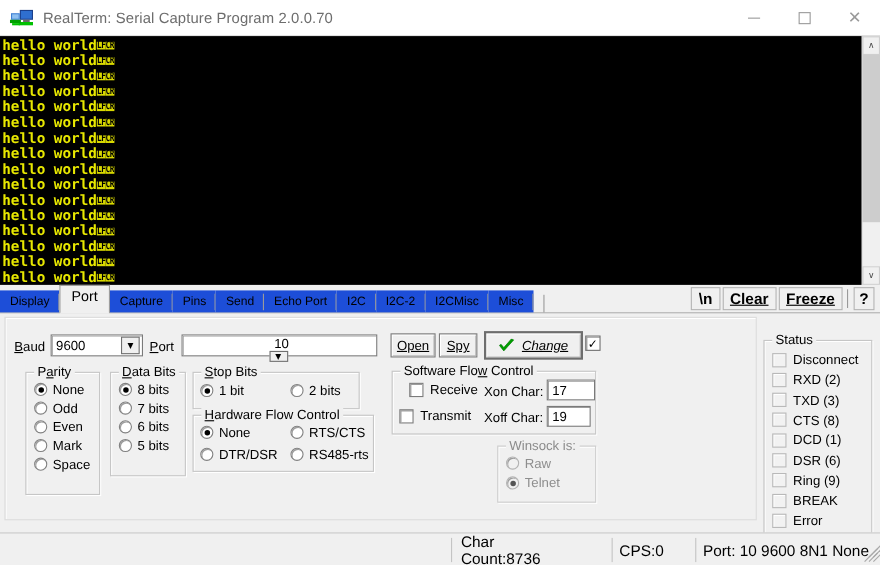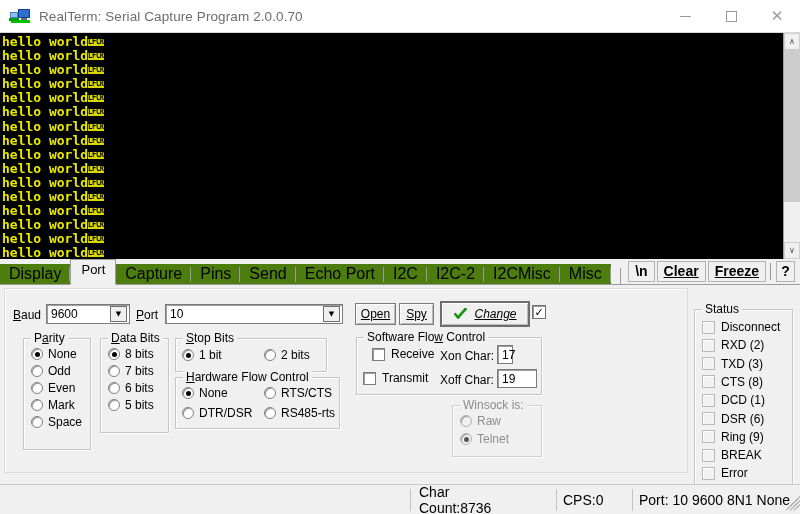--- a/index.html
+++ b/index.html
@@ -76,23 +76,23 @@
   .sb-thumb { position: absolute; left: 0; right: 0; top: 0; height: 152px; background: #cdcdcd; }
 
   
   .tabstrip {
     position: absolute; left: 0; top: 259px; width: 800px; height: 26px;
     background: #f0f0f0; border-bottom: 1px solid #9d9d9d;
     display: flex; align-items: flex-end;
   }
   .tabs { display: flex; align-items: flex-end; height: 26px; }
   .tab {
-    height: 20px; padding: 0 9px; font-size: 16px; color: #000;
+    height: 20px; padding: 0 9px; font-size: 11px; color: #000;
     display: flex; align-items: center; position: relative;
-    background: #4d7c0f;
+    background: #1d4ed8;
   }
   .tab:after {
     content: ""; position: absolute; right: 0; top: 3px; bottom: 2px;
     width: 1px; background: #9a9a9a;
   }
   .tab.active {
     height: 26px; background: #f0f0f0; border-left: 1px solid #9d9d9d;
     border-right: 1px solid #9d9d9d; border-top: 1px solid #9d9d9d;
     border-bottom: 1px solid #f0f0f0; margin-bottom: -1px;
     font-size: 13px; z-index: 2; padding: 0 10px; align-items: flex-start;
@@ -322,21 +322,21 @@
   <div class="panel">
     <div class="inner">
 
       <span class="label" style="position:absolute;left:8px;top:19px;"><u>B</u>aud</span>
       <div class="combo" style="left:41px;top:15px;width:84px;">
         <span class="cval">9600</span>
         <span class="carrow">▼</span>
       </div>
 
       <span class="label" style="position:absolute;left:131px;top:19px;"><u>P</u>ort</span>
-      <div class="combo" style="left:160px;top:15px;width:178px;">
+      <div class="combo" style="left:160px;top:15px;width:178px;flex-direction:column;">
         <span class="cval">10</span>
         <span class="carrow">▼</span>
       </div>
 
       <div class="btn" style="left:350px;top:14px;width:41px;height:22px;">
         <span style="text-decoration:underline;">Open</span>
       </div>
       <div class="btn" style="left:394px;top:14px;width:35px;height:22px;">
         <span style="text-decoration:underline;">Spy</span>
       </div>
@@ -436,21 +436,21 @@
           </div>
       </div>
 
       <div class="group" style="left:351px;top:48px;width:186px;height:58px;">
         <span class="gtitle">Software Flo<u>w</u> Control</span>
         <div class="cb" style="left:0;top:9px;margin-left:15px;">
           <span class="box"></span>
           <span>Receive</span>
         </div>
         <span class="label" style="position:absolute;left:83px;top:11px;">Xon Char:</span>
-        <div class="tinput" style="left:140px;top:7px;width:16px;">
+        <div class="tinput" style="left:140px;top:7px;width:44px;">
           <span>17</span>
         </div>
         <div class="cb" style="left:6px;top:33px;">
           <span class="box"></span>
           <span>Transmit</span>
         </div>
         <span class="label" style="position:absolute;left:83px;top:35px;">Xoff Char:</span>
         <div class="tinput" style="left:140px;top:31px;width:40px;">
           <span>19</span>
         </div>

